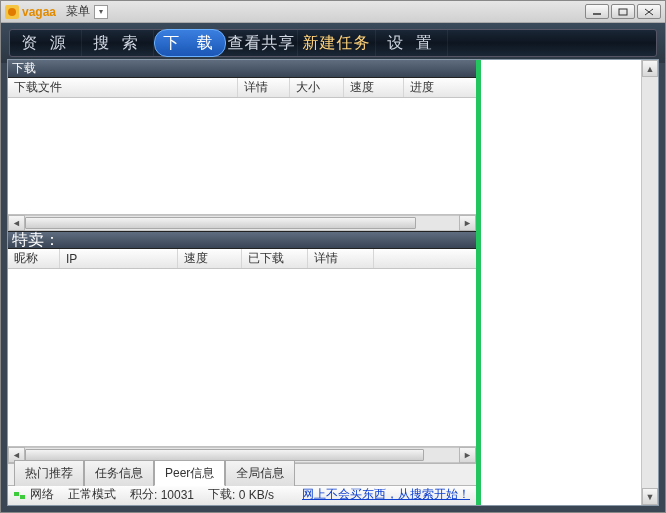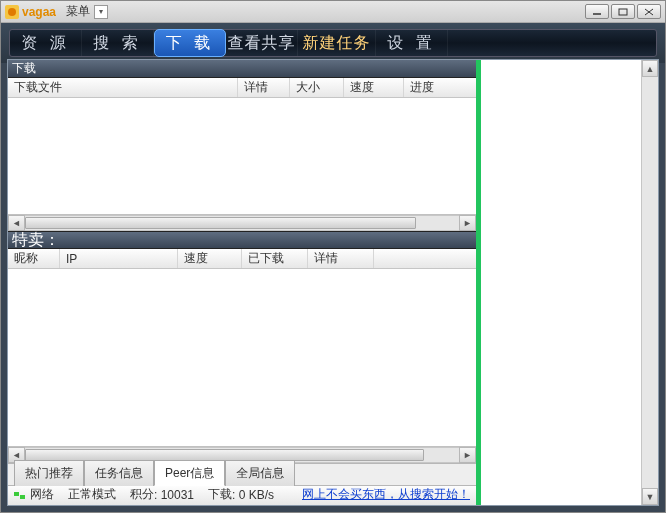--- a/index.html
+++ b/index.html
@@ -13,21 +13,21 @@
   .titlebar .menu-label { color: #333; margin-right: 4px; }
   .titlebar .menu-arrow { width: 14px; height: 14px; border: 1px solid #999; background:#fff; display:flex; align-items:center; justify-content:center; font-size:8px; color:#555; }
   .titlebar .spacer { flex: 1; }
   .win-btn { width: 24px; height: 15px; margin-left: 2px; border: 1px solid #888; background: linear-gradient(#fafafa,#d5d5d5); display:flex; align-items:center; justify-content:center; font-size:10px; color:#333; cursor:pointer; border-radius:2px;}
   .win-btn.restore svg, .win-btn.min svg, .win-btn.close svg { display:block;}
 
   
   .navbar-wrap { padding: 6px 8px 6px 8px; background: linear-gradient(#3b4a5a,#2c3743); }
   .navbar { height: 28px; background: linear-gradient(#1b2736 0%, #0d1520 50%, #1b2736 100%); border: 1px solid #556; border-radius: 3px; display: flex; align-items: stretch; }
   .nav-item { width: 72px; display:flex; align-items:center; justify-content:center; color:#cfd6e1; font-size:16px; letter-spacing:4px; cursor:pointer; border-right:1px solid rgba(255,255,255,0.06);}
-  .nav-item.active { background: linear-gradient(#3a7fe0,#1a56b5); color:#fff; border:1px solid #6bb0ff; border-radius:5px; margin:-1px 0; }
+  .nav-item.active { background: linear-gradient(#3a7fe0,#1a56b5); color:#fff; border:1px solid #6bb0ff; border-radius:13px; margin:-1px 0;font-family:Liberation Mono, monospace; }
   .nav-item.special { color:#ffd27a; letter-spacing:1px; width:78px;}
   .nav-item.small { letter-spacing:4px;}
 
   
   .content { position:absolute; top:58px; left:6px; right:6px; bottom:6px; background:#fff; border:1px solid #8a99aa;}
 
   
   .section-title { height:18px; background: linear-gradient(#5f6d80, #394555); color:#fff; padding-left:4px; display:flex; align-items:center; font-size:12px; border-bottom:1px solid #222;}
 
   

